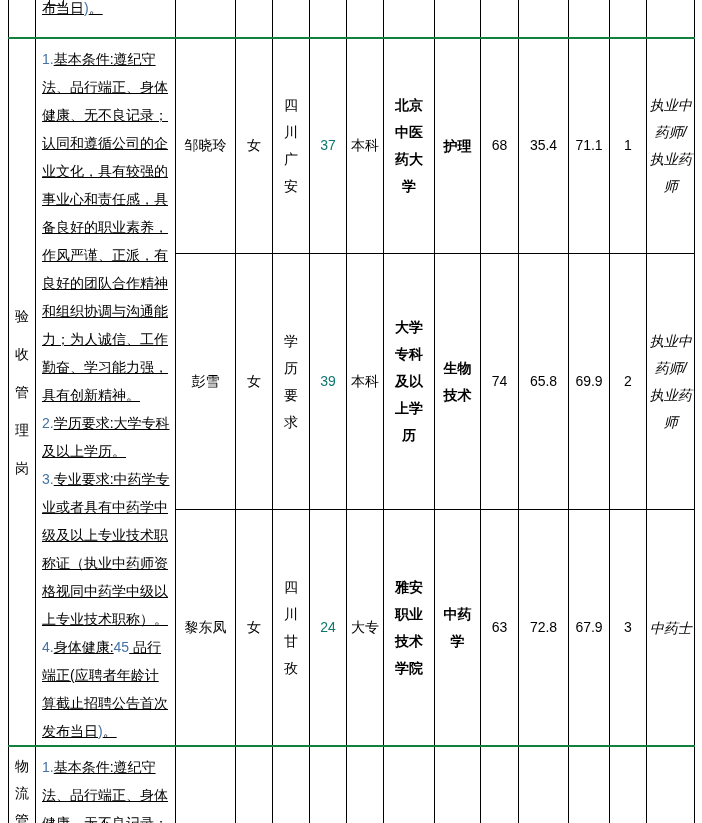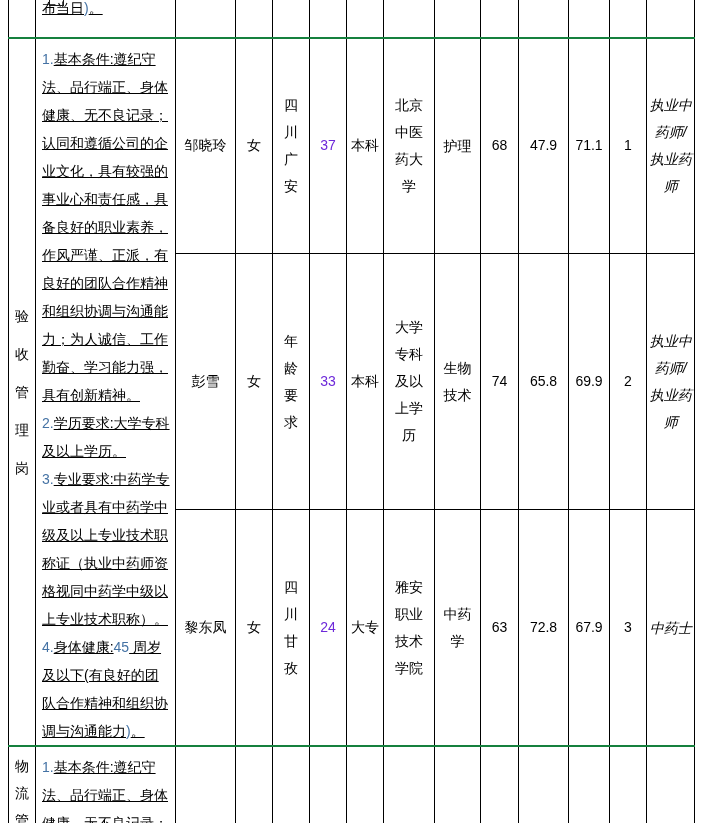--- a/index.html
+++ b/index.html
@@ -24,27 +24,27 @@
   .c-pos{padding:0;}
   .c-pos.lh-lg .stack1{line-height:38px;text-align:center;}
   .c-pos.top-align{vertical-align:top;padding-top:6px;}
   .c-req{
     text-align:left;vertical-align:top;
     padding:6px 4px 0 6px;line-height:28px;
   }
   .c-req p{margin:0;word-break:break-all;}
   .stack1,.stack2,.stack3{display:inline-block;word-break:break-all;text-align:center;vertical-align:middle;}
   .stack1{width:1.1em;}
-  .stack2{width:2.15em;}
+  .stack2{width:2.15em;font-weight:bold;}
   .stack3{width:3.25em;font-style:italic;}
   .c-school{padding:0 4px;}
   .c-major{padding:16px 4px;}
   .seg-b{color:#4472a4;}
   .seg-n{color:#000;text-decoration:underline;}
-  .blue-num{color:#6d28d9;}
+  .blue-num{color:#0f766e;}
   tr.r-top td{border-top:none;}
 </style>
 </head>
 <body>
 
 <div class="page">
   <div class="frag"></div>
   <table>
     <colgroup>
       <col style="width:27px">
@@ -84,41 +84,41 @@
       </tr>
 
       <tr class="r-a" style="height:197px">
         <td class="c-pos lh-lg" rowspan="3">
           <span class="stack1">验收管理岗</span>
         </td>
         <td class="c-req" rowspan="3">
           <p><span class="seg-b">1.</span><span class="seg-n">基本条件:遵纪守法、品行端正、身体健康、无不良记录；认同和遵循公司的企业文化，具有较强的事业心和责任感，具备良好的职业素养，作风严谨、正派，有良好的团队合作精神和组织协调与沟通能力；为人诚信、工作勤奋、学习能力强，具有创新精神。</span></p>
           <p><span class="seg-b">2.</span><span class="seg-n">学历要求:大学专科及以上学历。</span></p>
           <p><span class="seg-b">3.</span><span class="seg-n">专业要求:中药学专业或者具有中药学中级及以上专业技术职称证（执业中药师资格视同中药学中级以上专业技术职称）。</span></p>
-          <p><span class="seg-b">4.</span><span class="seg-n">身体健康:</span><span class="seg-b">45</span><span class="seg-n"> 周岁及以下(有良好的团队合作精神和组织协调与沟通能力</span><span class="seg-b">)</span><span class="seg-n">。</span></p>
+          <p><span class="seg-b">4.</span><span class="seg-n">身体健康:</span><span class="seg-b">45</span><span class="seg-n"> 品行端正(应聘者年龄计算截止招聘公告首次发布当日</span><span class="seg-b">)</span><span class="seg-n">。</span></p>
         </td>
         <td>邹晓玲</td>
         <td>女</td>
         <td><span class="stack1">四川广安</span></td>
         <td class="blue-num">37</td>
         <td>本科</td>
         <td class="c-school"><span class="stack2">北京中医药大学</span></td>
         <td class="c-major"><span class="stack2">护理</span></td>
         <td>68</td>
-        <td>47.9</td>
+        <td>35.4</td>
         <td>71.1</td>
         <td>1</td>
         <td><span class="stack3">执业中药师/执业药师</span></td>
       </tr>
 
       <tr style="height:235px">
         <td>彭雪</td>
         <td>女</td>
-        <td><span class="stack1">年龄要求</span></td>
-        <td class="blue-num">33</td>
+        <td><span class="stack1">学历要求</span></td>
+        <td class="blue-num">39</td>
         <td>本科</td>
         <td class="c-school"><span class="stack2">大学专科及以上学历</span></td>
         <td class="c-major"><span class="stack2">生物技术</span></td>
         <td>74</td>
         <td>65.8</td>
         <td>69.9</td>
         <td>2</td>
         <td><span class="stack3">执业中药师/执业药师</span></td>
       </tr>
 

